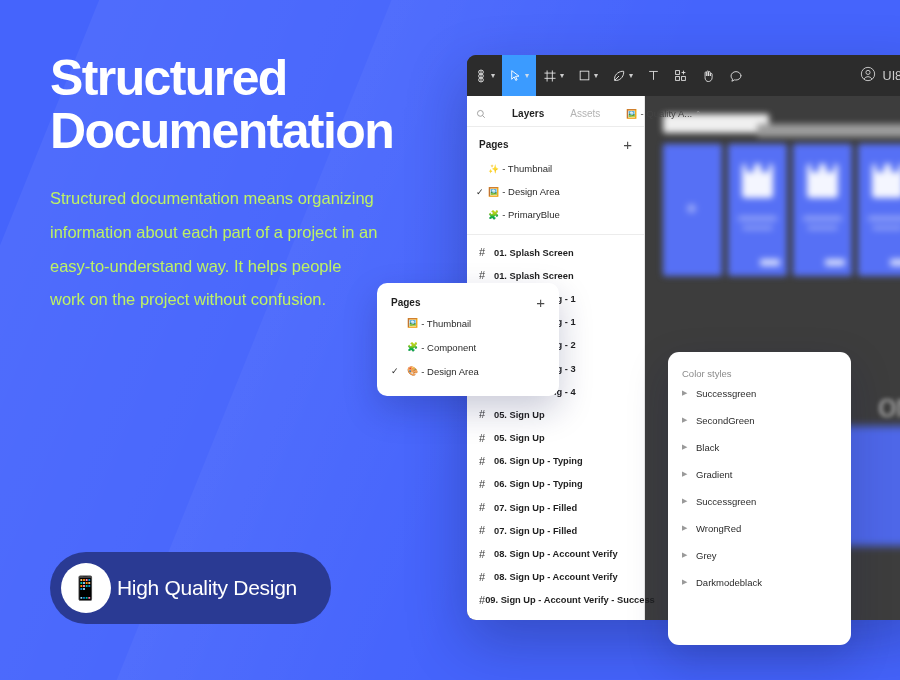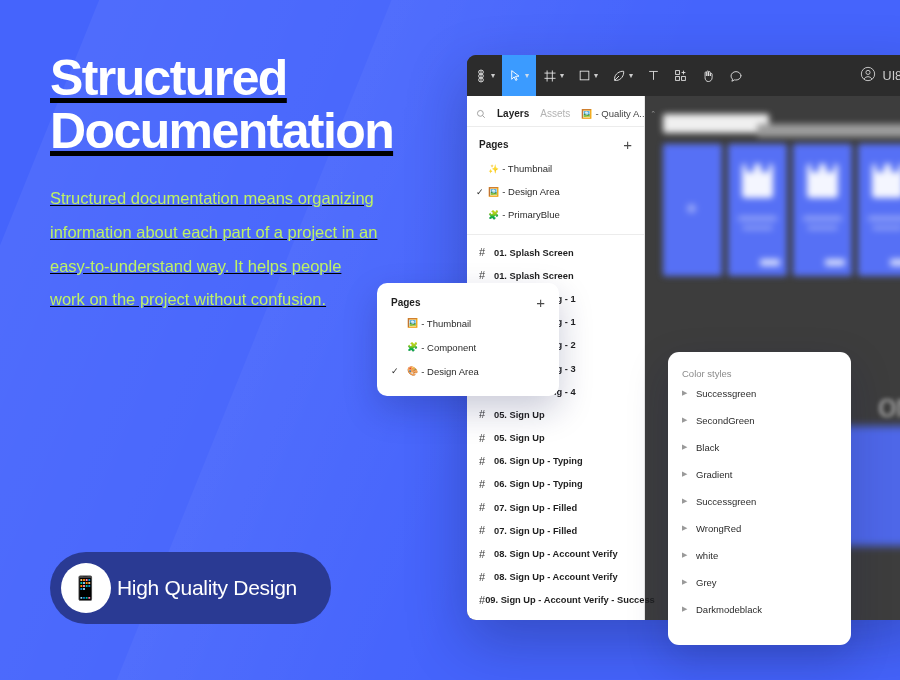--- a/index.html
+++ b/index.html
@@ -23,21 +23,21 @@
   }
   .sheen2 {
     position: absolute; top: -120px; left: 440px;
     width: 300px; height: 1100px;
     background: linear-gradient(90deg, rgba(255,255,255,0.04), rgba(255,255,255,0));
     transform: rotate(22deg); transform-origin: top left;
     pointer-events: none;
   }
 
   
-  .hero { position: absolute; left: 50px; top: 52px; width: 400px; text-decoration: underline; }
+  .hero { position: absolute; left: 50px; top: 52px; width: 400px; }
   .hero-title {
     font-size: 50px; line-height: 1.06; font-weight: bold;
     color: #ffffff; letter-spacing: -1.6px;
   }
   .hero-body {
     margin-top: 24px;
     font-size: 16.5px; line-height: 2.05; color: #bef264;
     font-weight: 400; max-width: 330px;
   }
 
@@ -87,21 +87,21 @@
   .user-name { font-size: 12.5px; white-space: nowrap; }
 
   
   .lpanel {
     position: absolute; left: 0; top: 41px; width: 178px;
     bottom: 0; background: #ffffff;
     border-right: 1px solid #e6e6e6;
   }
   .lp-tabs {
     height: 26px; display: flex; align-items: center;
-    padding: 0 9px; gap: 11px; border-bottom: 1px solid #ececec;
+    padding: 0 9px; gap: 26px; border-bottom: 1px solid #ececec;
     margin-top: 5px;
   }
   .lp-tab { font-size: 10px; color: #b3b3b3; }
   .lp-tab.active { color: #1f1f1f; font-weight: bold; }
   .lp-file {
     margin-left: auto; display: flex; align-items: center; gap: 3px;
     font-size: 9.5px; color: #444; max-width: 86px;
   }
   .lp-file .emoji { font-size: 9px; }
   .lp-file .fname { overflow: hidden; text-overflow: ellipsis; white-space: nowrap; }
@@ -477,24 +477,20 @@
     <div class="pc-row">
         <span class="pc-arrow">▶</span>
         <span>Successgreen</span>
       </div>
     <div class="pc-row">
         <span class="pc-arrow">▶</span>
         <span>WrongRed</span>
       </div>
     <div class="pc-row">
         <span class="pc-arrow">▶</span>
-        <span>white</span>
-      </div>
-    <div class="pc-row">
-        <span class="pc-arrow">▶</span>
         <span>Grey</span>
       </div>
     <div class="pc-row">
         <span class="pc-arrow">▶</span>
         <span>Darkmodeblack</span>
       </div>
   </div>
 
 </div>
 

